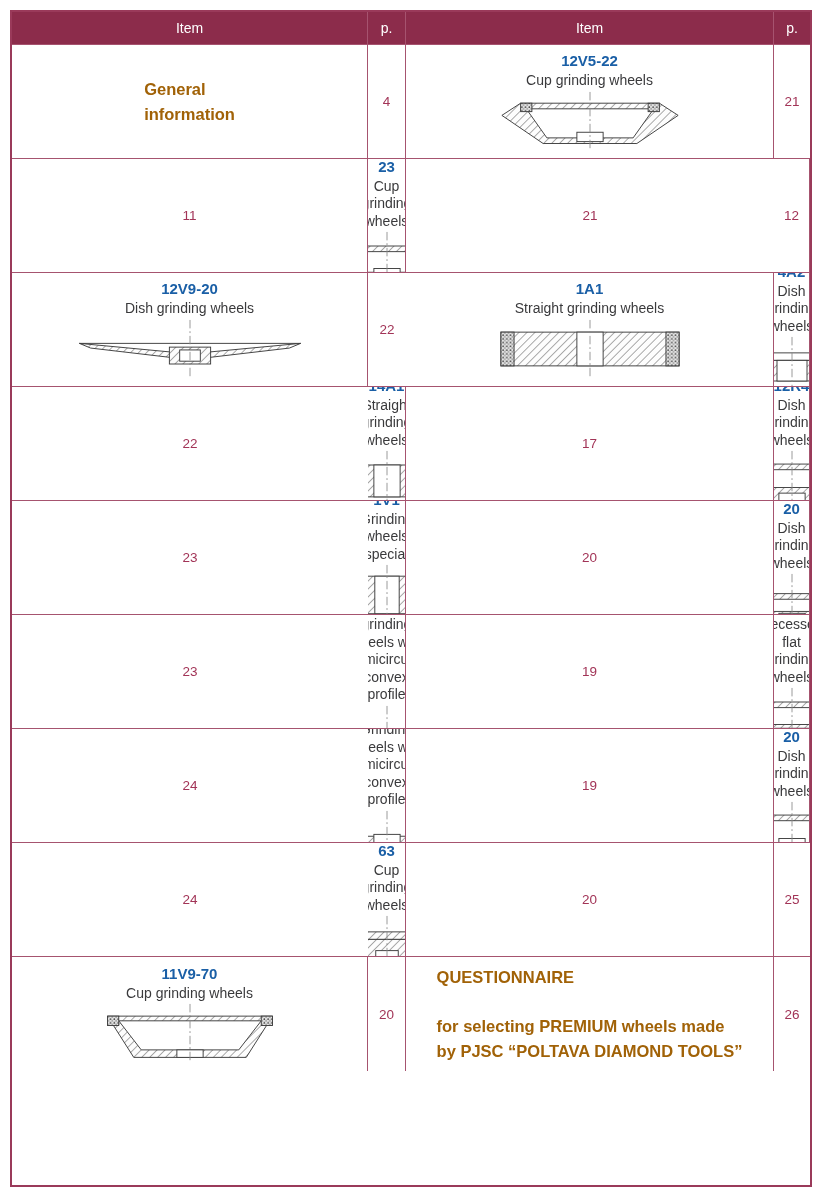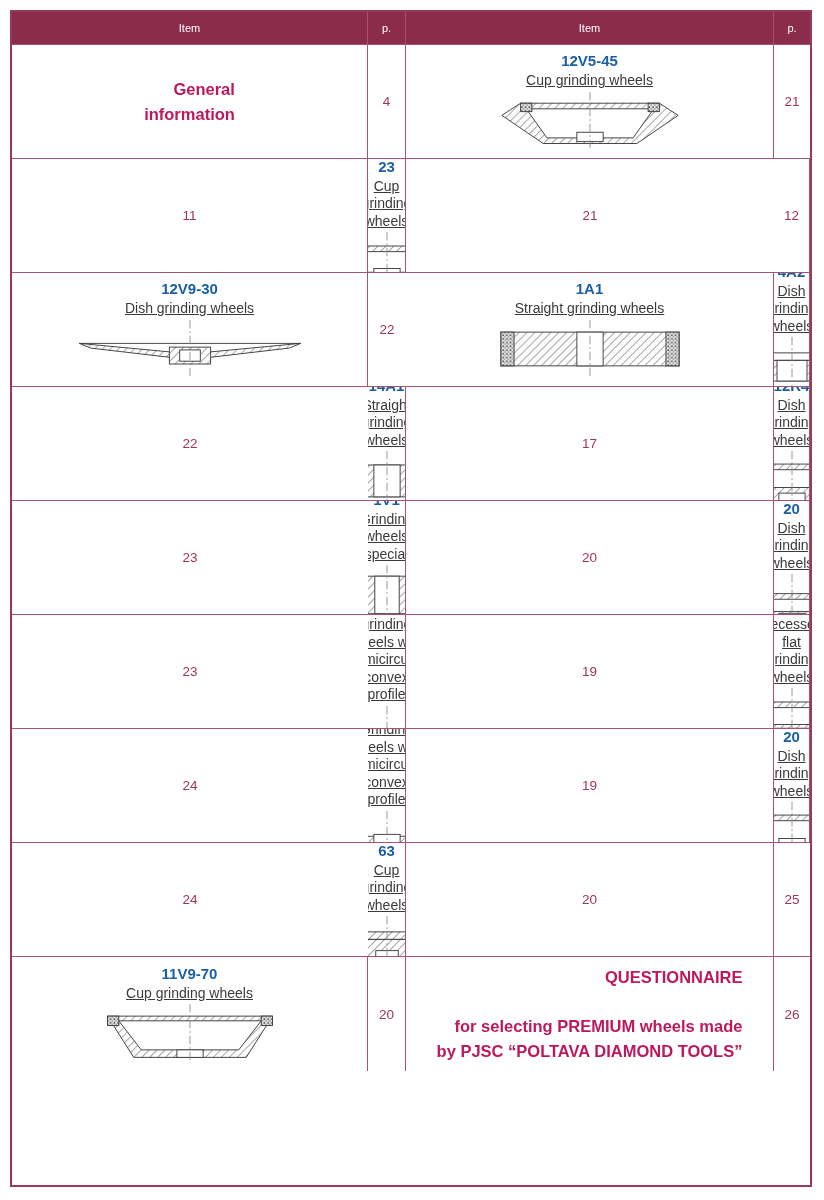--- a/index.html
+++ b/index.html
@@ -4,44 +4,44 @@
 <style>
   html,body{margin:0;padding:0;background:#ffffff;}
   body{width:824px;height:1200px;font-family:"Liberation Sans",sans-serif;position:relative;}
   .page{position:absolute;left:0;top:0;width:824px;height:1200px;background:#fff;}
   .toc{position:absolute;left:10px;top:10px;width:802px;border:2px solid #9a3a5a;box-sizing:border-box;background:#fff;}
   .toc-grid{display:grid;grid-template-columns:356px 38px 368px 36px;grid-template-rows:33px repeat(10,114px);}
   .cell{border-right:1px solid #a6536f;border-bottom:1px solid #a6536f;box-sizing:border-box;
         display:flex;flex-direction:column;align-items:center;justify-content:center;overflow:hidden;}
   .cell.last-col{border-right:none;}
   .cell.last-row{border-bottom:none;}
-  .head{background:#8c2c4b;color:#ffffff;font-size:11px;flex-direction:row;}
+  .head{background:#8c2c4b;color:#ffffff;font-size:14px;flex-direction:row;}
   .page-cell{color:#a23457;font-size:13.5px;}
-  .big{font-weight:bold;font-size:16.5px;color:#be185d;text-align:right;line-height:1.5;white-space:pre-line;padding:0 8px;}
+  .big{font-weight:bold;font-size:16.5px;color:#a16207;text-align:left;line-height:1.5;white-space:pre-line;padding:0 8px;}
   .code{font-weight:bold;font-size:15px;color:#1a5fa6;text-align:center;line-height:1.2;margin-bottom:2px;}
-  .desc{font-size:14px;color:#3a3a3c;text-align:center;line-height:1.25;white-space:pre-line;margin-bottom:1px;text-decoration:underline;}
+  .desc{font-size:14px;color:#3a3a3c;text-align:center;line-height:1.25;white-space:pre-line;margin-bottom:1px;}
   .draw{width:252px;height:60px;flex:0 0 auto;}
 </style>
 </head>
 <body>
 
 <div class="page">
   <div class="toc">
     <div class="toc-grid" id="toc-grid">
       <div class="cell head">Item</div>
       <div class="cell head">p.</div>
       <div class="cell head">Item</div>
       <div class="cell head last-col">p.</div>
     <div class="cell item">
           <div class="big">General
 information</div>
         </div>
         <div class="cell page-cell">4</div>
         <div class="cell item">
-          <div class="code">12V5-45</div>
+          <div class="code">12V5-22</div>
           <div class="desc">Cup grinding wheels</div>
           <svg class="draw" viewBox="0 0 260 64" xmlns="http://www.w3.org/2000/svg">
             <defs>
               <pattern id="h1" patternUnits="userSpaceOnUse" width="6" height="6" patternTransform="rotate(45)">
                 <rect width="6" height="6" fill="#fdfdfd"></rect>
                 <line x1="0" y1="0" x2="0" y2="6" stroke="#6a6a6a" stroke-width="1.2"></line>
               </pattern>
               <pattern id="d1" patternUnits="userSpaceOnUse" width="4" height="4">
                 <rect width="4" height="4" fill="#e4e4e4"></rect>
                 <circle cx="1.3" cy="1.2" r="0.9" fill="#3c3c3c"></circle>
@@ -77,21 +77,21 @@
             <polygon points="54,22 206,22 172,44 88,44" fill="#fff" stroke="#3b3b3b" stroke-width="1"></polygon>
             <rect x="40" y="16" width="12" height="8" fill="url(#d2)" stroke="#3b3b3b" stroke-width="1"></rect>
             <rect x="208" y="16" width="12" height="8" fill="url(#d2)" stroke="#3b3b3b" stroke-width="1"></rect>
             <rect x="116" y="40" width="28" height="9" fill="#fff" stroke="#3b3b3b" stroke-width="1"></rect>
             <line x1="130" y1="1" x2="130" y2="63" stroke="#888" stroke-width="0.9" stroke-dasharray="9 3 2 3"></line>
           </svg>
         </div>
         <div class="cell page-cell last-col">21</div>
         <div class="cell page-cell">12</div>
         <div class="cell item">
-          <div class="code">12V9-30</div>
+          <div class="code">12V9-20</div>
           <div class="desc">Dish grinding wheels</div>
           <svg class="draw" viewBox="0 0 260 64" xmlns="http://www.w3.org/2000/svg">
             <defs>
               <pattern id="h3" patternUnits="userSpaceOnUse" width="6" height="6" patternTransform="rotate(45)">
                 <rect width="6" height="6" fill="#fdfdfd"></rect>
                 <line x1="0" y1="0" x2="0" y2="6" stroke="#6a6a6a" stroke-width="1.2"></line>
               </pattern>
               <pattern id="d3" patternUnits="userSpaceOnUse" width="4" height="4">
                 <rect width="4" height="4" fill="#e4e4e4"></rect>
                 <circle cx="1.3" cy="1.2" r="0.9" fill="#3c3c3c"></circle>

